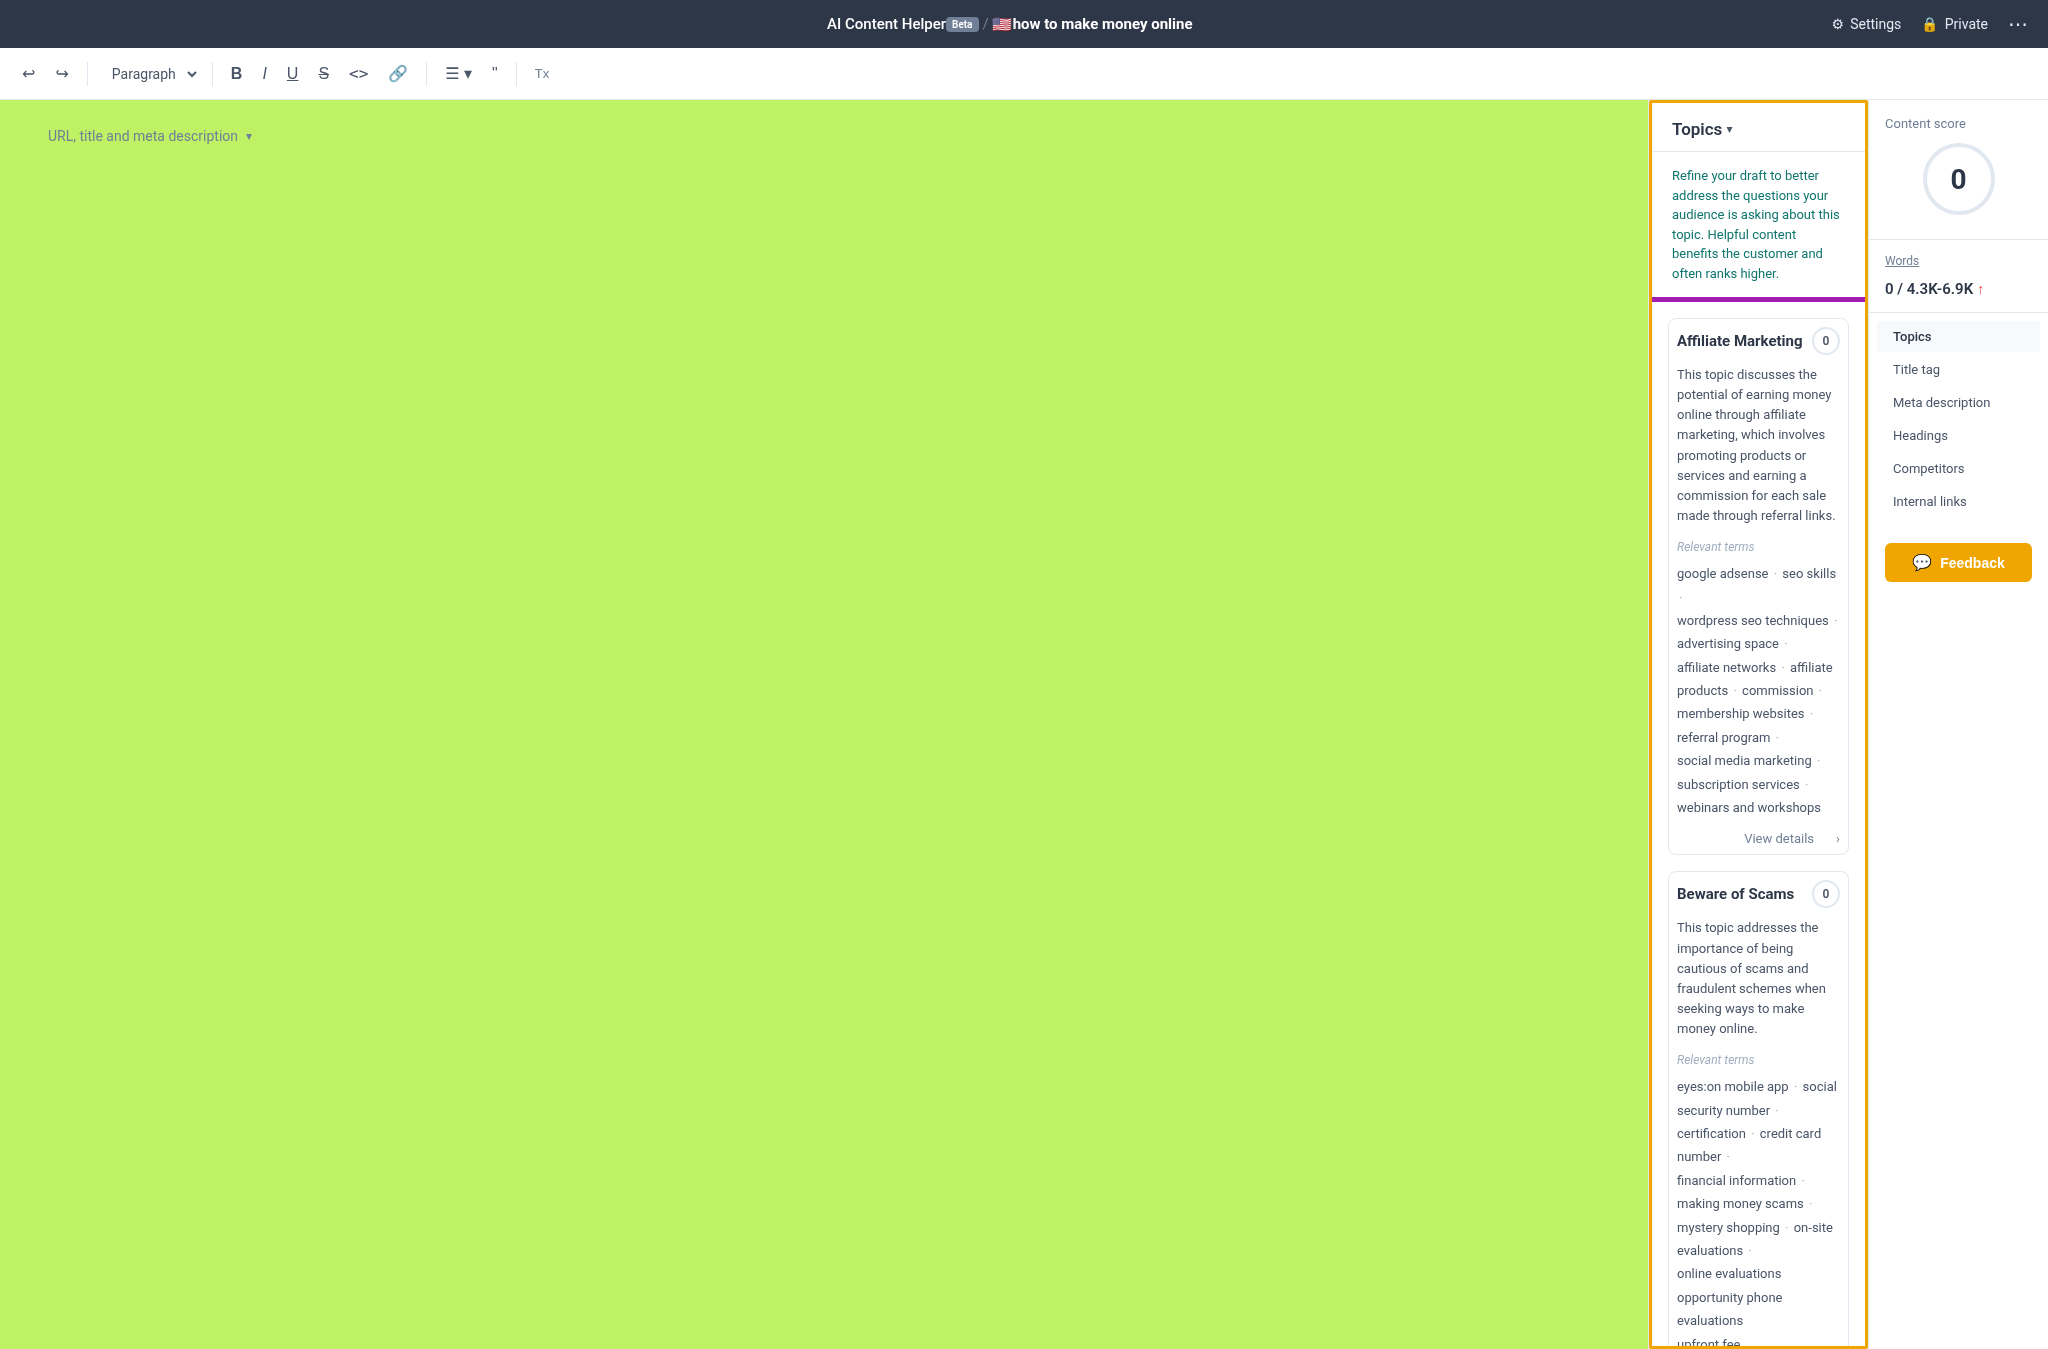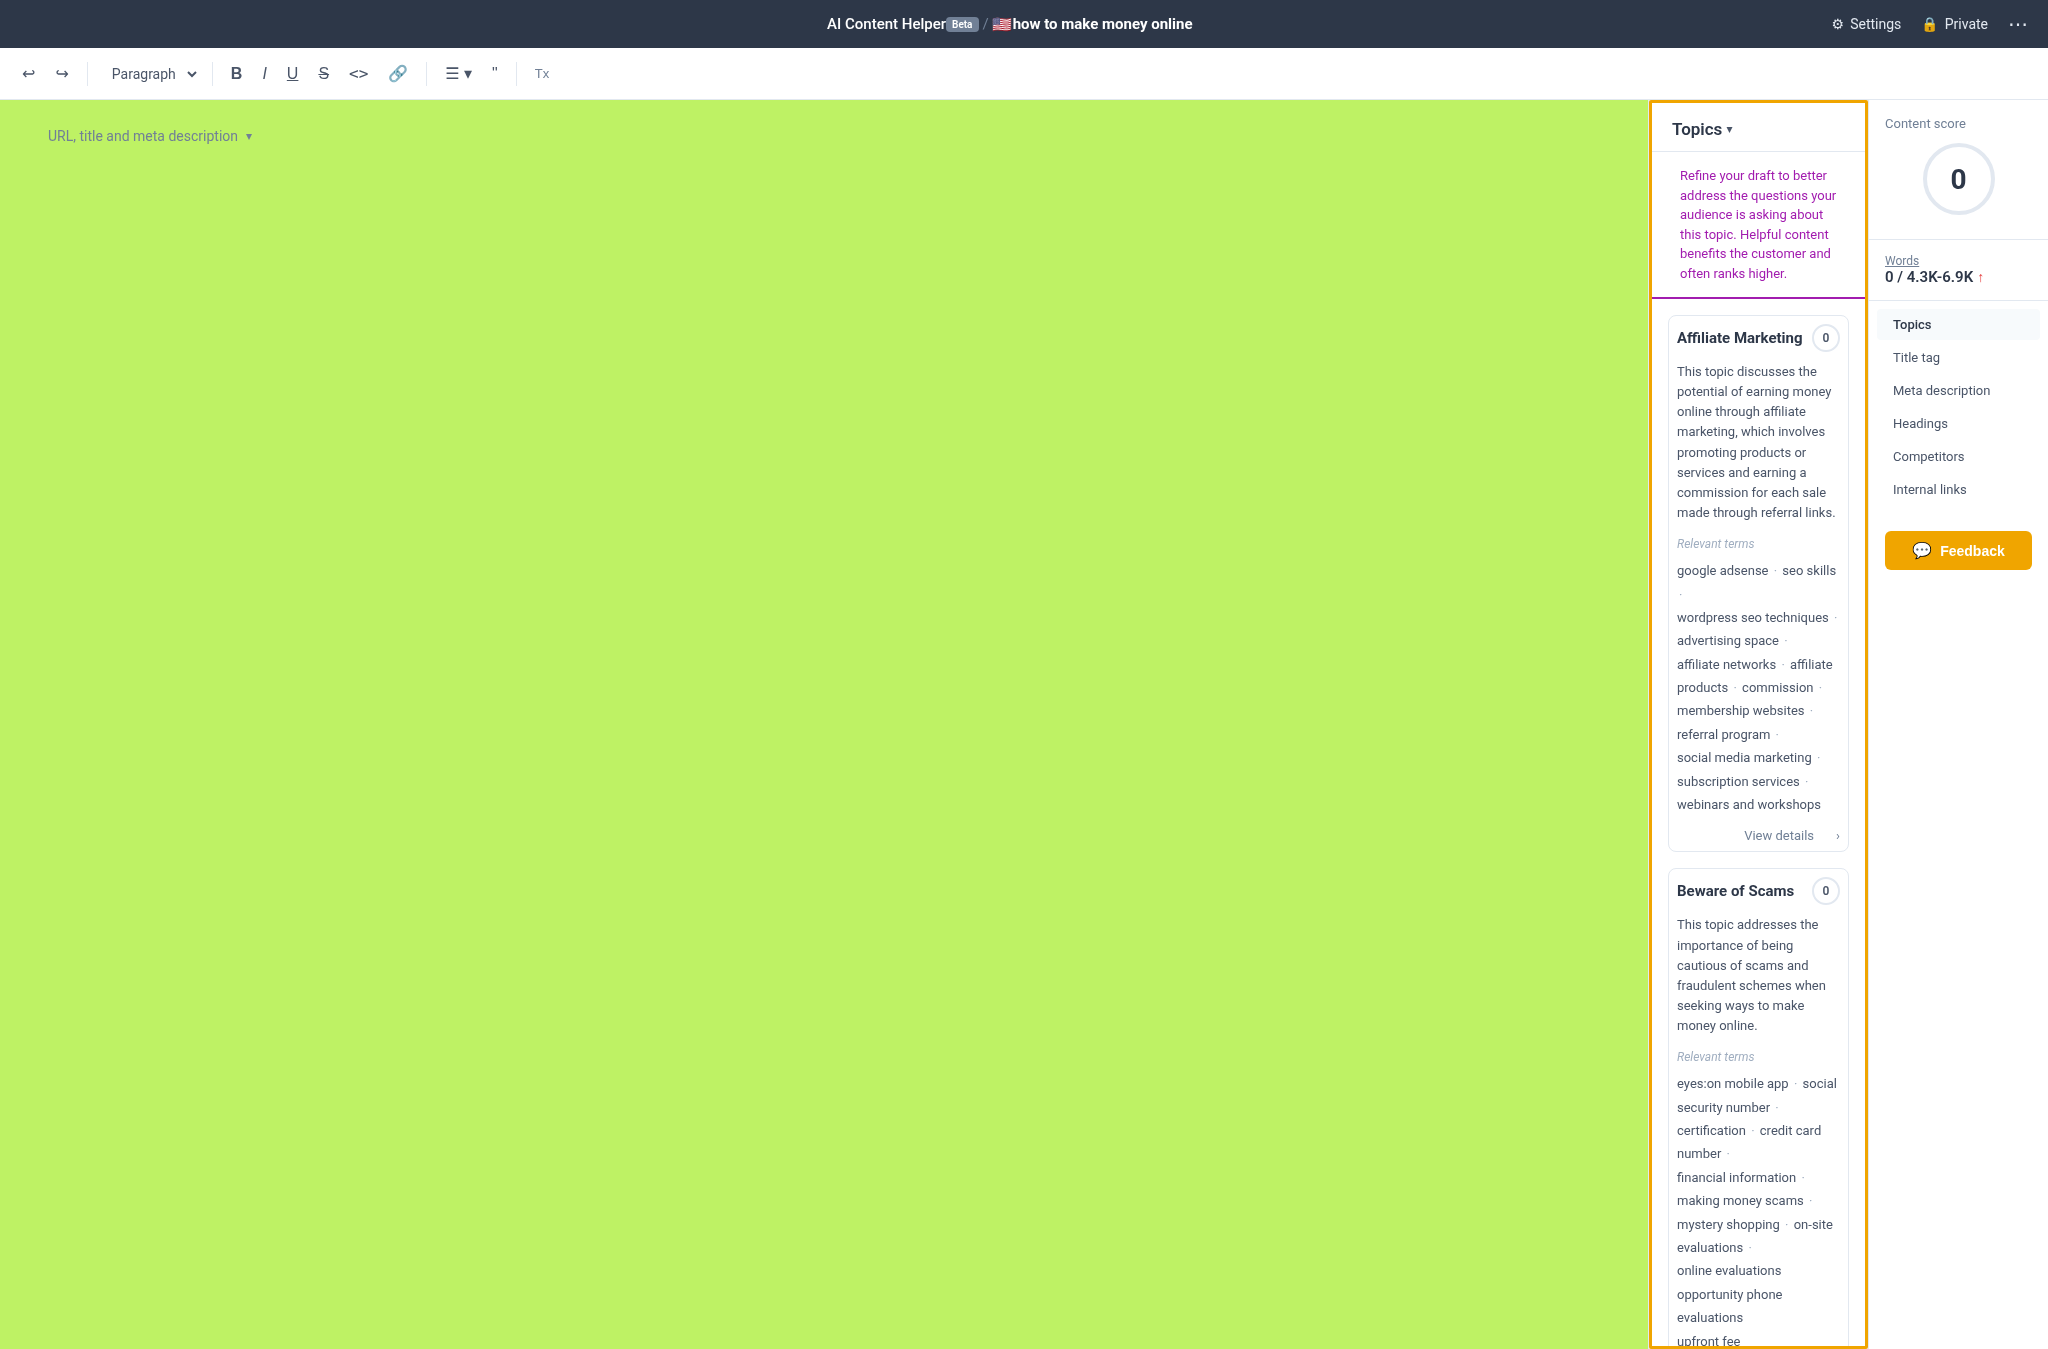--- a/index.html
+++ b/index.html
@@ -133,25 +133,25 @@
       align-items: center;
       gap: 4px;
     }
     .topics-title {
       font-size: 17px;
       font-weight: 600;
       color: #2d3748;
     }
     .topics-dropdown-icon { font-size: 12px; color: #4a5568; }
     .topics-description {
-      padding: 14px 28px;
-      font-size: 13px;
-      color: #a21caf;
+      padding: 14px 20px;
+      font-size: 13px;
+      color: #0f766e;
       line-height: 1.5;
-      border-bottom: 2px solid #a21caf;
+      border-bottom: 5px solid #a21caf;
     }
 
     
     .topic-card {
       margin: 16px;
       border: 1px solid #e2e8f0;
       border-radius: 8px;
       padding: 8px;
       background: white;
     }
@@ -242,21 +242,21 @@
       font-weight: 700;
       color: #2d3748;
     }
     .words-section {
       padding: 14px 16px;
       border-bottom: 1px solid #e2e8f0;
     }
     .words-label {
       font-size: 12px;
       color: #718096;
-      margin-bottom: 0;
+      margin-bottom: 12px;
       text-decoration: underline;
     }
     .words-value {
       font-size: 15px;
       font-weight: 600;
       color: #2d3748;
       display: flex;
       align-items: center;
       gap: 4px;
     }

